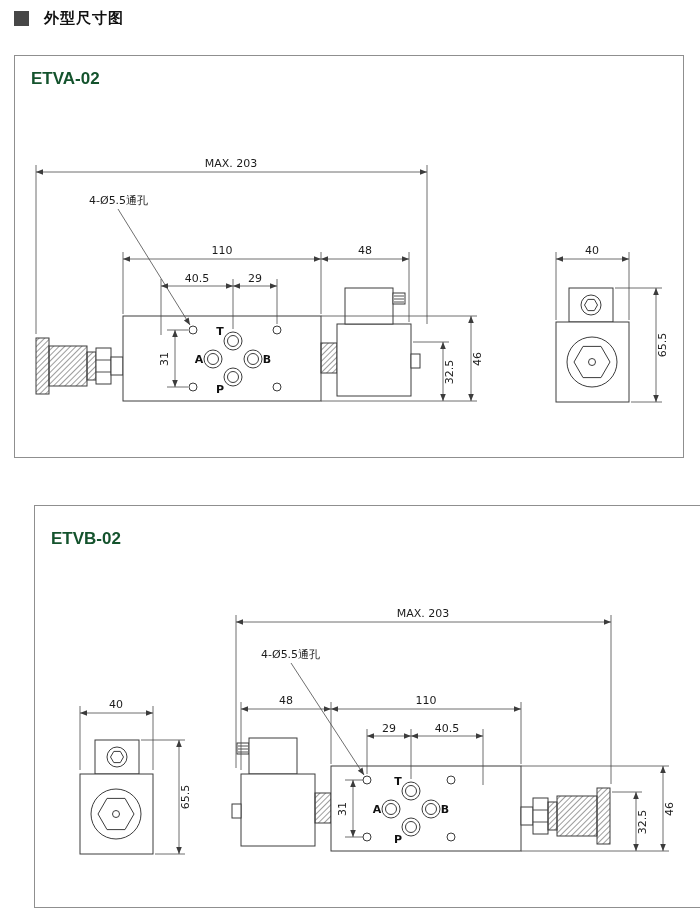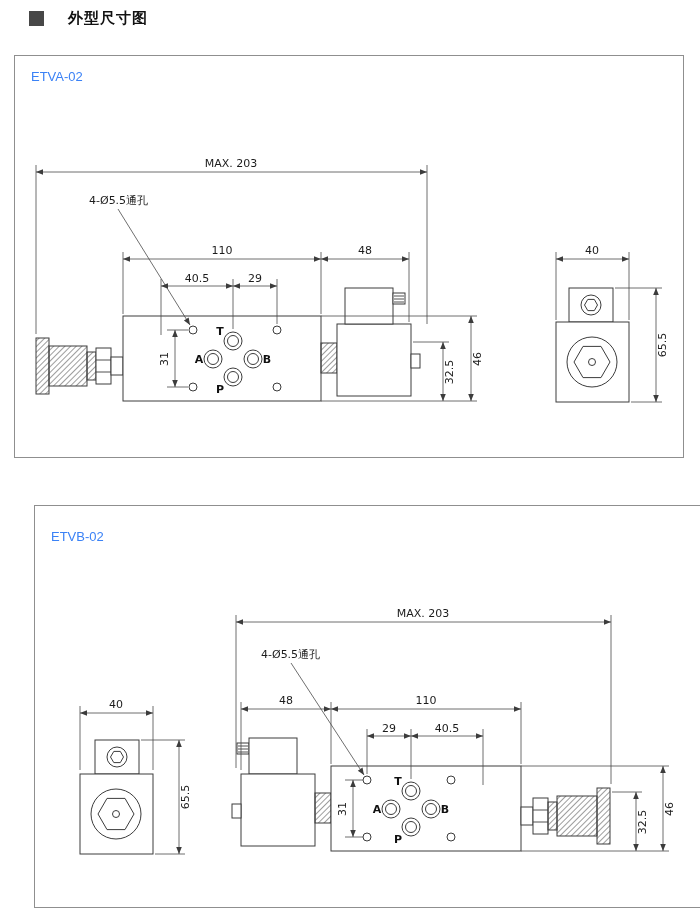--- a/index.html
+++ b/index.html
@@ -1,27 +1,27 @@
 <!DOCTYPE html>
 <html><head>
 <meta charset="utf-8">
 <style>
   * { margin:0; padding:0; box-sizing:border-box; }
   body {
     background:#ffffff;
     font-family:"Liberation Sans","DejaVu Sans",sans-serif;
   }
   .page { position:relative; width:700px; height:923px; background:#fff; overflow:hidden; }
-  .header { position:absolute; top:9px; left:14px; display:flex; align-items:center; gap:24px;margin-left:15px; }
+  .header { position:absolute; top:9px; left:14px; display:flex; align-items:center; gap:15px; }
   .header-square { width:15px; height:15px; background:#474747; }
   .header-title { font-size:15px; font-weight:bold; color:#111; letter-spacing:1px; }
   .panel { position:absolute; left:14px; width:670px; height:403px; border:1px solid #8f8f8f; background:#fff; }
   .panel-a { top:55px; }
   .panel-b { top:505px;margin-left:20px; }
-  .model-label { position:absolute; left:16px; font-size:13px; font-weight:normal; color:#3b82f6; }
+  .model-label { position:absolute; left:16px; font-size:17px; font-weight:bold; color:#14532d; }
   .panel-a .model-label { top:13px; }
   .panel-b .model-label { top:23px; }
   .drawing { position:absolute; top:0; left:0; }
   .obj   { fill:#ffffff; stroke:#3c3c3c; stroke-width:1; }
   .hobj  { stroke:#3c3c3c; stroke-width:1; }
   .thin  { stroke:#3c3c3c; stroke-width:0.9; fill:none; }
   .dim   { stroke:#4a4a4a; stroke-width:0.8; fill:none; }
   svg text { font-family:"DejaVu Sans","Liberation Sans",sans-serif; }
   .dimtxt { font-size:11px; fill:#1c1c1c; }
   .port   { font-size:11px; font-weight:bold; fill:#111; }

